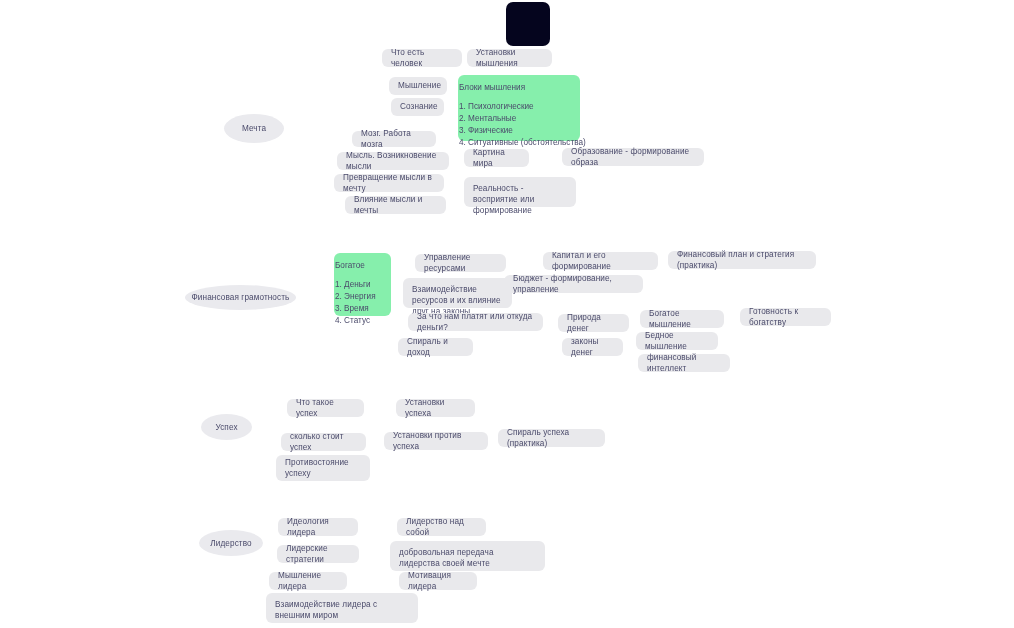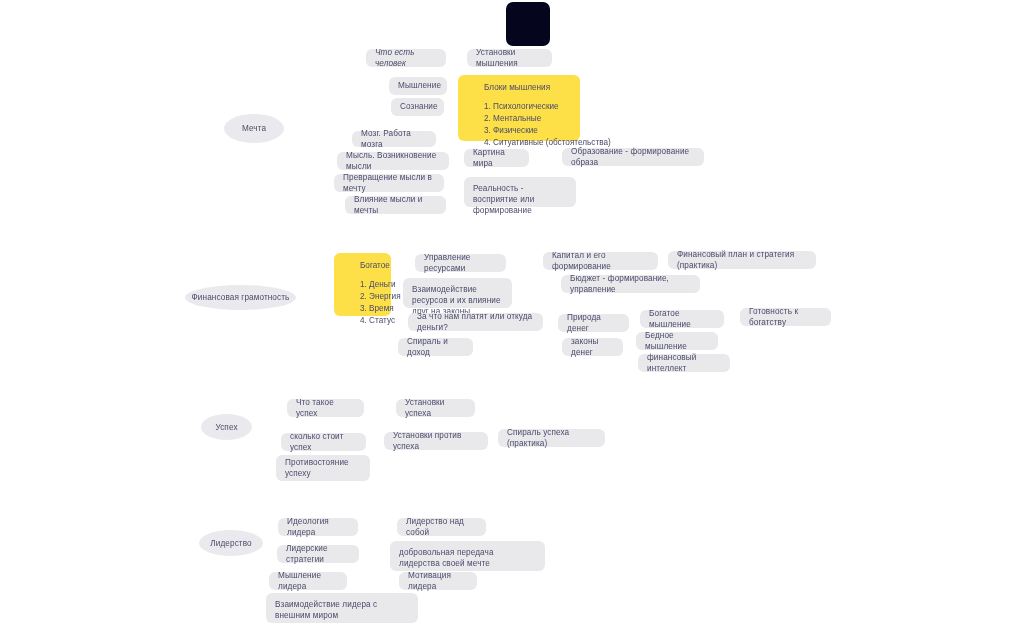--- a/index.html
+++ b/index.html
@@ -54,26 +54,26 @@
   
   .dark-card {
     position: absolute;
     background: #05051e;
     border-radius: 7px;
   }
   
   .block-node {
     position: absolute;
     box-sizing: border-box;
-    background: #fde047;
+    background: #86efac;
     color: #4b4b6b;
     border-radius: 6px;
     font-size: 8.2px;
     line-height: 1.45;
-    padding: 7px 9px 8px 26px;
+    padding: 7px 9px 8px 1px;
   }
   .block-node .block-title {
     display: block;
     margin-bottom: 7px;
   }
   .block-node .block-list {
     margin: 0;
     padding: 0;
     list-style: none;
   }
@@ -85,21 +85,21 @@
 <body>
 
 <div id="canvas">
 
   <div class="dark-card" style="left:506px; top:2px; width:44px; height:44px;"></div>
 
   <div class="topic" style="left:224px; top:114px; width:60px; height:29px;">
     <span>Мечта</span>
   </div>
 
-  <div class="node" style="left:366px; top:49px; width:80px; height:18px;font-style:italic;">
+  <div class="node" style="left:382px; top:49px; width:80px; height:18px;">
     <span>Что есть человек</span>
   </div>
 
   <div class="node" style="left:467px; top:49px; width:85px; height:18px;">
     <span>Установки мышления</span>
   </div>
 
   <div class="node" style="left:389px; top:77px; width:58px; height:18px;">
     <span>Мышление</span>
   </div>
@@ -169,21 +169,21 @@
   </div>
 
   <div class="node" style="left:668px; top:251px; width:148px; height:18px;">
     <span>Финансовый план и стратегия (практика)</span>
   </div>
 
   <div class="node multiline" style="left:403px; top:278px; width:109px; height:30px;">
     <span>Взаимодействие ресурсов и их влияние друг на законы</span>
   </div>
 
-  <div class="node" style="left:561px; top:275px; width:139px; height:18px;">
+  <div class="node" style="left:504px; top:275px; width:139px; height:18px;">
     <span>Бюджет - формирование, управление</span>
   </div>
 
   <div class="node" style="left:408px; top:313px; width:135px; height:18px;">
     <span>За что нам платят или откуда деньги?</span>
   </div>
 
   <div class="node" style="left:558px; top:314px; width:71px; height:18px;">
     <span>Природа  денег</span>
   </div>

